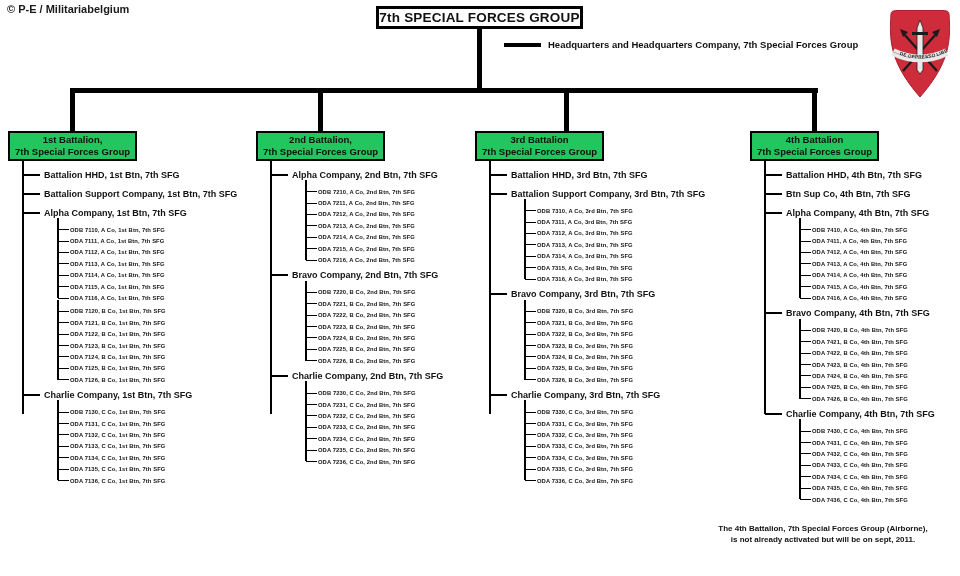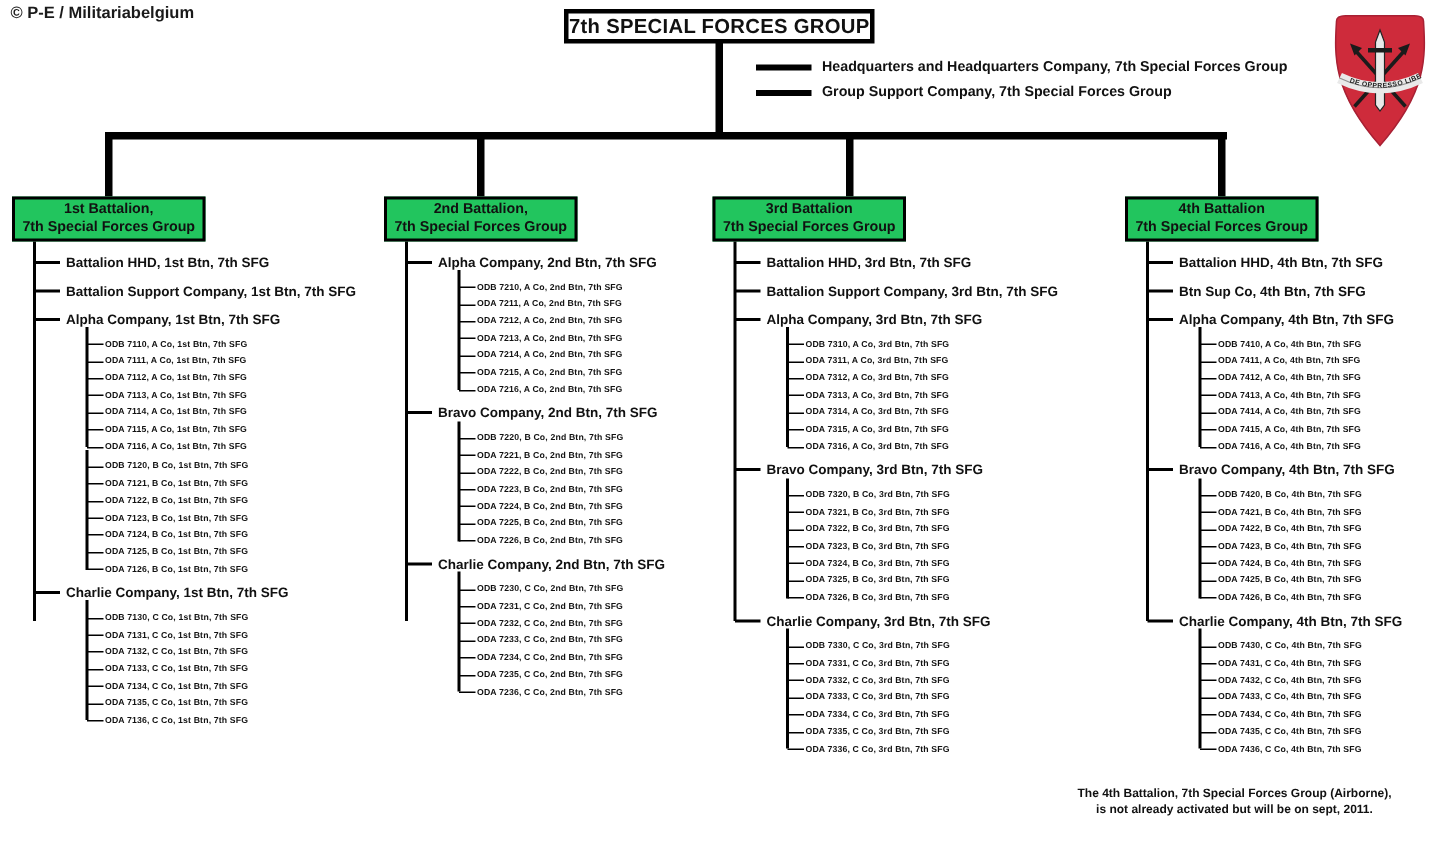--- a/index.html
+++ b/index.html
@@ -76,23 +76,20 @@
 <div class="line main-hline"></div>
 <div class="line drop drop1"></div>
 <div class="line drop drop2"></div>
 <div class="line drop drop3"></div>
 <div class="line drop drop4"></div>
 
 <div class="abs group-units">
 
 <div class="group-unit-row">
     <span>Headquarters and Headquarters Company,  7th Special Forces Group</span>
-  </div>
-    <div class="group-unit-row">
-    <span>Group Support Company,  7th Special Forces Group</span>
   </div>
   </div>
 
 <svg class="abs insignia" viewBox="0 0 76 92" xmlns="http://www.w3.org/2000/svg">
   <path d="M9,6 C9,3.5 11,2.5 15,2.5 L61,2.5 C65,2.5 67,3.5 67,6 C68.5,30 69.5,53 38,89 C6.5,53 7.5,30 9,6 Z" fill="#ce2b3b" stroke="#a82134" stroke-width="1"></path>
   <g stroke="#1b1b1b" stroke-width="2.4">
     <line x1="21" y1="25" x2="55" y2="63"></line>
     <line x1="55" y1="25" x2="21" y2="63"></line>
   </g>
   <g fill="#1b1b1b">
@@ -226,21 +223,20 @@
     </div>
     <div class="bn-tree">
       <div>
 
       <div class="row unit-row">Battalion HHD,  3rd Btn, 7th SFG</div>
           <div class="row unit-row">Battalion  Support Company, 3rd Btn,  7th SFG</div>
         </div>
       <div>
 
       <div class="company-block">
-          <div class="row company-row">Alpha Company, 3rd Btn, 7th SFG</div>
           <div class="teams">
 
           <div class="row team-row">ODB 7310, A Co, 3rd Btn, 7th SFG</div>
               <div class="row team-row">ODA 7311, A Co, 3rd Btn, 7th SFG</div>
               <div class="row team-row">ODA 7312, A Co, 3rd Btn, 7th SFG</div>
               <div class="row team-row">ODA 7313, A Co, 3rd Btn, 7th SFG</div>
               <div class="row team-row">ODA 7314, A Co, 3rd Btn, 7th SFG</div>
               <div class="row team-row">ODA 7315, A Co, 3rd Btn, 7th SFG</div>
               <div class="row team-row">ODA 7316, A Co, 3rd Btn, 7th SFG</div>
             </div>

